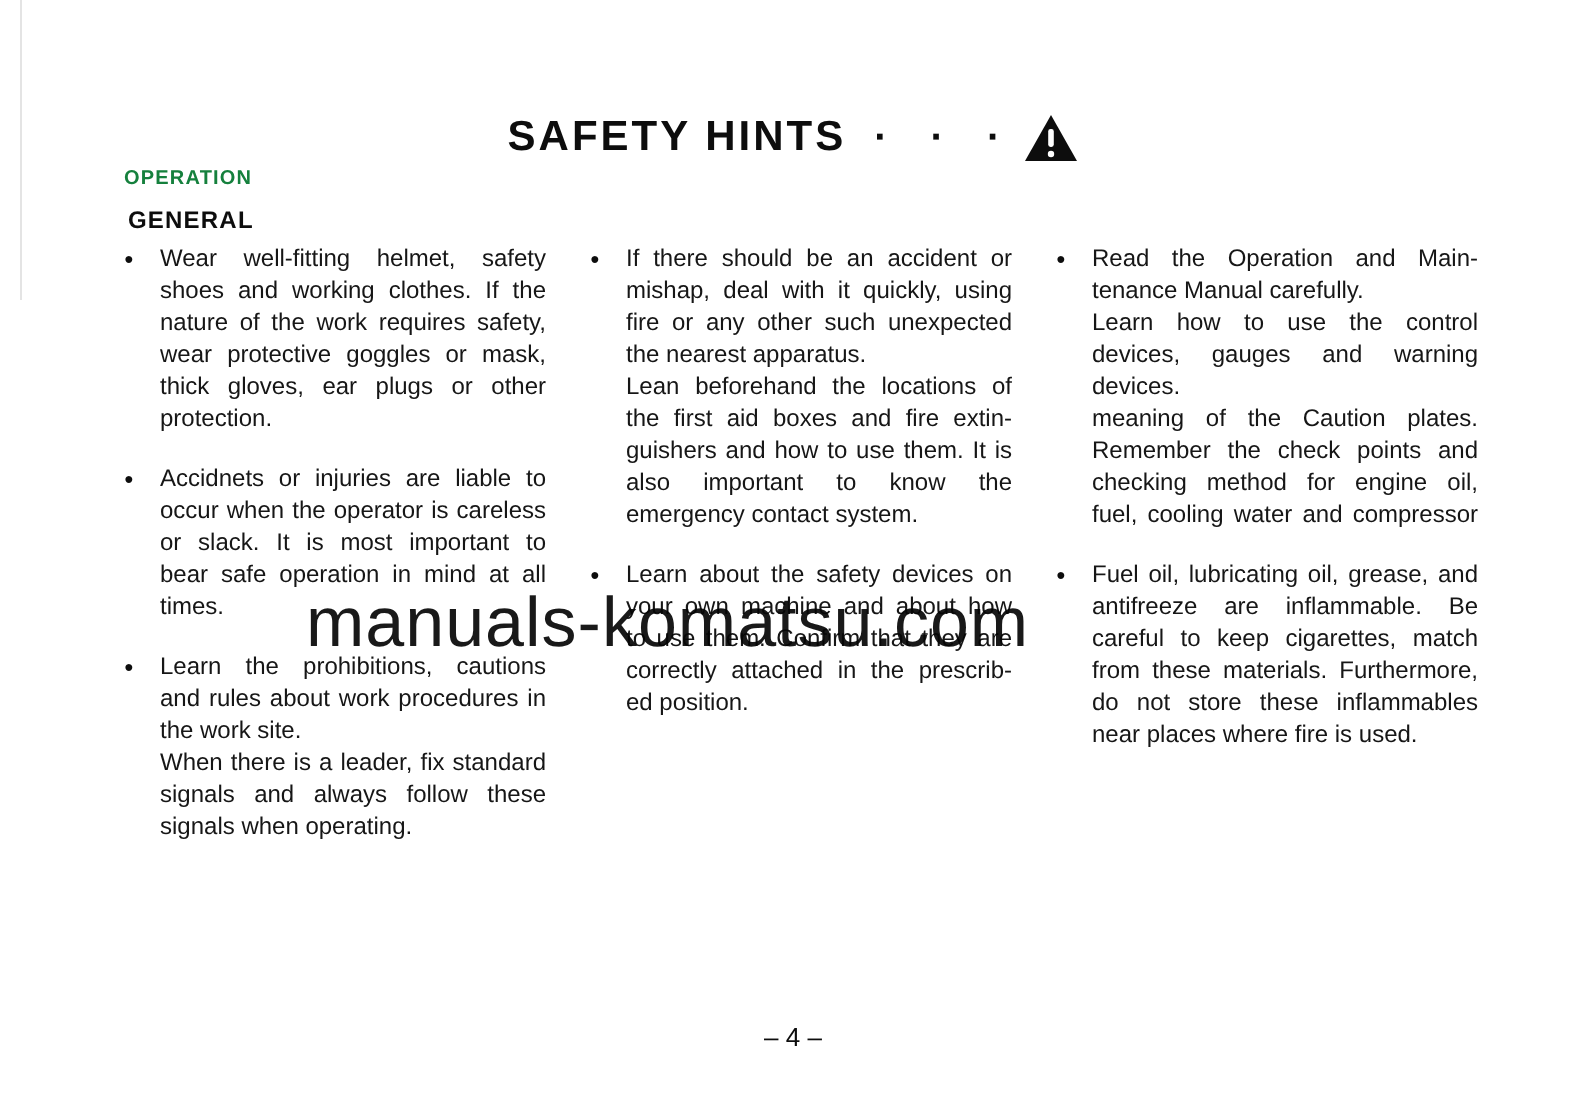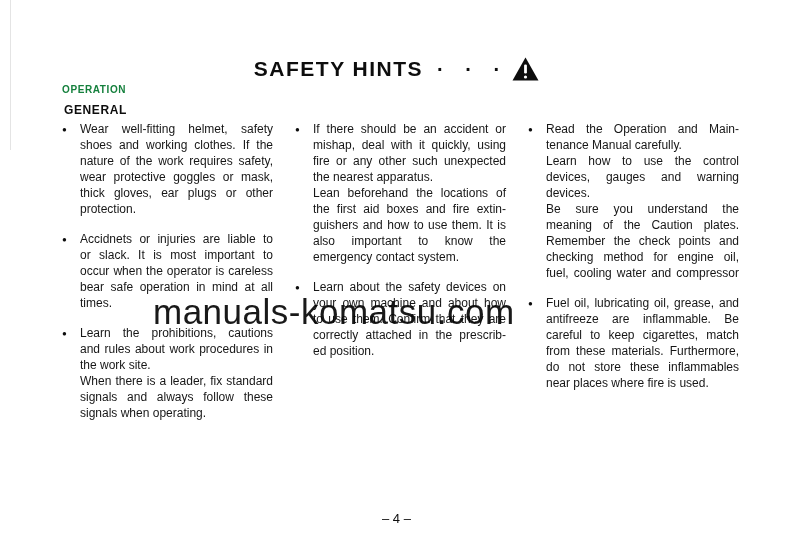--- a/index.html
+++ b/index.html
@@ -160,22 +160,22 @@
             <div class="jline">nature of the work requires safety,</div>
             <div class="jline">wear protective goggles or mask,</div>
             <div class="jline">thick gloves, ear plugs or other</div>
             <div class="lline">protection.</div>
           </div>
         </div>
         <div class="bullet">
           <div class="bullet-marker">●</div>
           <div class="bullet-text">
             <div class="jline">Accidnets or injuries are liable to</div>
+            <div class="jline">occur when the operator is careless</div>
             <div class="jline">or slack. It is most important to</div>
-            <div class="jline">occur when the operator is careless</div>
             <div class="jline">bear safe operation in mind at all</div>
             <div class="lline">times.</div>
           </div>
         </div>
         <div class="bullet">
           <div class="bullet-marker">●</div>
           <div class="bullet-text">
             <div class="jline">Learn the prohibitions, cautions</div>
             <div class="jline">and rules about work procedures in</div>
             <div class="lline">the work site.</div>
@@ -212,21 +212,20 @@
         </div>
       </div>
       <div class="column">
         <div class="bullet">
           <div class="bullet-marker">●</div>
           <div class="bullet-text">
             <div class="jline">Read the Operation and Main-</div>
             <div class="lline">tenance Manual carefully.</div>
             <div class="jline">Learn how to use the control</div>
             <div class="jline">devices, gauges and warning devices.</div>
-            <div class="jline">Be sure you understand the</div>
             <div class="jline">meaning of the Caution plates.</div>
             <div class="jline">Remember the check points and</div>
             <div class="jline">checking method for engine oil,</div>
             <div class="jline">fuel, cooling water and compressor</div>
           </div>
         </div>
         <div class="bullet">
           <div class="bullet-marker">●</div>
           <div class="bullet-text">
             <div class="jline">Fuel oil, lubricating oil, grease, and</div>

